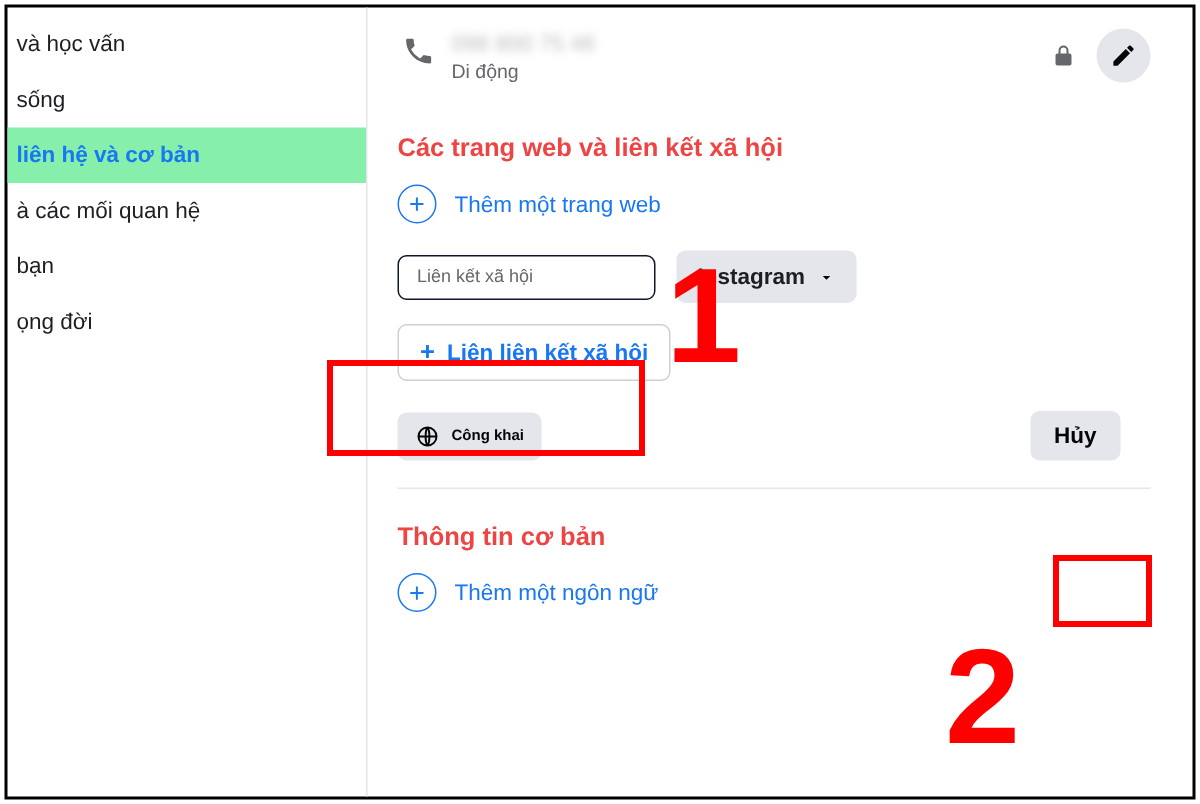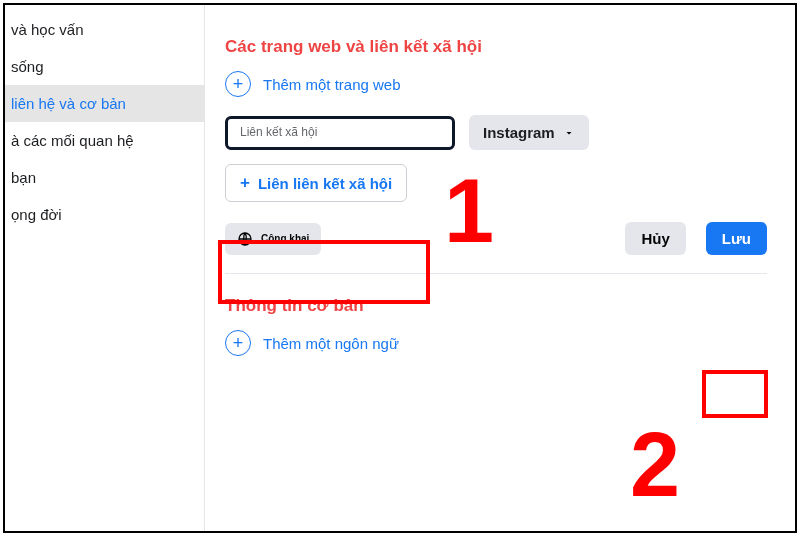--- a/index.html
+++ b/index.html
@@ -15,36 +15,36 @@
     }
     .frame {
       position: absolute;
       left: 3px; top: 3px; right: 3px; bottom: 3px;
       border: 2px solid #000;
       display: flex;
       background: #fff;
     }
     
     .sidebar {
-      width: 200px;
+      width: 240px;
       border-right: 1px solid #e4e6eb;
       padding-top: 6px;
       flex-shrink: 0;
     }
     .side-item {
       padding: 10px 14px 10px 6px;
       font-size: 15px;
       color: #1c1e21;
       white-space: nowrap;
       overflow: hidden;
     }
     .side-item.active {
-      background: #e5e5e5;
+      background: #86efac;
       color: #1877f2;
-      font-weight: 400;
+      font-weight: 700;
     }
     
     .main {
       flex: 1;
       padding: 10px 28px 10px 20px;
       overflow: hidden;
     }
     .info-row {
       display: flex;
       align-items: flex-start;
@@ -111,24 +111,24 @@
       color: #1877f2;
       line-height:1;
     }
     .input-row {
       display:flex;
       align-items:center;
       gap: 14px;
       margin-top: 14px;
     }
     .text-wrap {
-      border: 3px solid #0f172a;
+      border: 1px solid #0f172a;
       border-radius: 6px;
       padding: 6px 12px 8px 12px;
-      width: 230px;
+      width: 172px;
       background:#fff;
     }
     .float-label {
       font-size: 12px;
       color: #65676b;
     }
     .text-input {
       border: none;
       outline: none;
       font-size: 16px;
@@ -234,20 +234,43 @@
     <div class="side-item"> sống</div>
     <div class="side-item active"> liên hệ và cơ bản</div>
     <div class="side-item">à các mối quan hệ</div>
     <div class="side-item"> bạn</div>
     <div class="side-item">ọng đời</div>
   </div>
 
   <div class="main">
 
     
+    <div class="info-row">
+      <div class="info-icon">
+        <svg width="22" height="22" viewBox="0 0 24 24" fill="#65676b">
+            <path d="M6.6 10.8c1.4 2.8 3.8 5.1 6.6 6.6l2.2-2.2c.3-.3.7-.4 1-.2 1.2.4 2.5.6 3.8.6.6 0 1 .4 1 1V20c0 .6-.4 1-1 1C10.6 21 3 13.4 3 4c0-.6.4-1 1-1h3.5c.6 0 1 .4 1 1 0 1.3.2 2.6.6 3.8.1.4 0 .8-.3 1l-2.2 2z"></path>
+          </svg>
+      </div>
+      <div class="info-text">
+        <div class="primary">098 800 75 46</div>
+        <div class="secondary">Di động</div>
+      </div>
+      <div class="row-actions">
+        <span class="lock-icon">
+          <svg width="16" height="16" viewBox="0 0 24 24" fill="#65676b">
+              <path d="M12 2a5 5 0 0 0-5 5v3H6a2 2 0 0 0-2 2v8a2 2 0 0 0 2 2h12a2 2 0 0 0 2-2v-8a2 2 0 0 0-2-2h-1V7a5 5 0 0 0-5-5zm-3 5a3 3 0 1 1 6 0v3H9V7z"></path>
+            </svg>
+        </span>
+        <span class="edit-btn">
+          <svg width="18" height="18" viewBox="0 0 24 24" fill="#050505">
+              <path d="M3 17.25V21h3.75L17.81 9.94l-3.75-3.75L3 17.25zM20.71 7.04a1 1 0 0 0 0-1.41l-2.34-2.34a1 1 0 0 0-1.41 0L15.13 5.12l3.75 3.75 1.83-1.83z"></path>
+            </svg>
+        </span>
+      </div>
+    </div>
 
     
 
     
     <div class="section-heading">Các trang web và liên kết xã hội</div>
 
     <div class="add-link">
       <span class="plus-circle">+</span>
       <span>Thêm một trang web</span>
     </div>
@@ -277,21 +300,20 @@
         <span>
           <svg width="16" height="16" viewBox="0 0 24 24" fill="none" stroke="#050505" stroke-width="2">
               <circle cx="12" cy="12" r="9"></circle>
               <path d="M3 12h18M12 3c2.5 3 2.5 15 0 18M12 3c-2.5 3-2.5 15 0 18"></path>
             </svg>
         </span>
         <span>Công khai</span>
       </div>
       <div class="spacer"></div>
       <button class="btn btn-secondary">Hủy</button>
-      <button class="btn btn-primary">Lưu</button>
     </div>
 
     
     <div class="section-heading">Thông tin cơ bản</div>
     <div class="add-link">
       <span class="plus-circle">+</span>
       <span>Thêm một ngôn ngữ</span>
     </div>
 
   </div>

